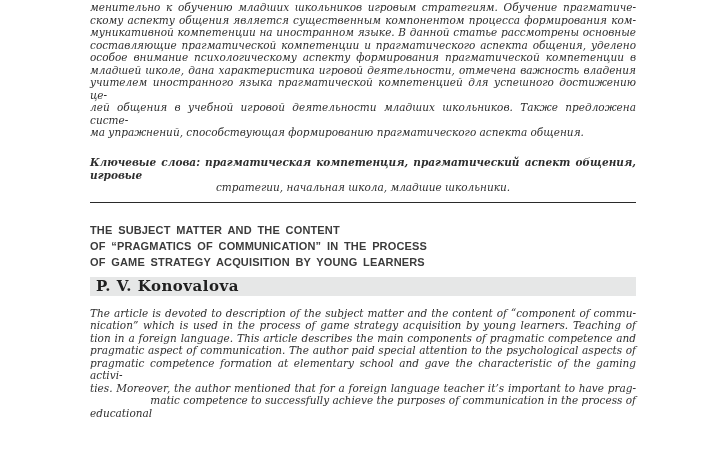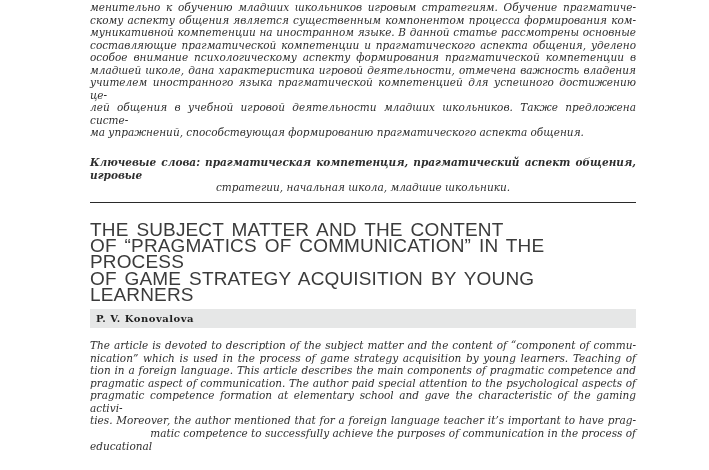--- a/index.html
+++ b/index.html
@@ -43,43 +43,43 @@
     border-top: 1.4px solid var(--rule);
     width: 546px;
   }
   .rule1 { margin-top: 8px; }
 
   
   .title-block {
     margin-top: 19px;
     font-family: "Liberation Sans", sans-serif;
     font-style: normal;
-    font-weight: 400;
-    font-size: 19px;
+    font-weight: 700;
+    font-size: 11px;
     line-height: 16.3px;
     color: var(--title);
     letter-spacing: 0.15px;
     word-spacing: 2.5px;
   }
   .title-block .line { text-align: left; }
 
   
   .author-bar {
     margin-top: 6px;
     height: 19px;
     background: var(--bar);
     display: flex;
     align-items: center;
     padding-left: 6px;
   }
   .author-name {
     font-family: "DejaVu Serif", serif;
     font-style: normal;
     font-weight: bold;
-    font-size: 10px;
+    font-size: 15px;
     letter-spacing: 0.5px;
     color: #1f1f1f;
   }
 
   .en-abstract { margin-top: 11px; }
 </style>
 </head>
 <body>
 
 <div class="page">

